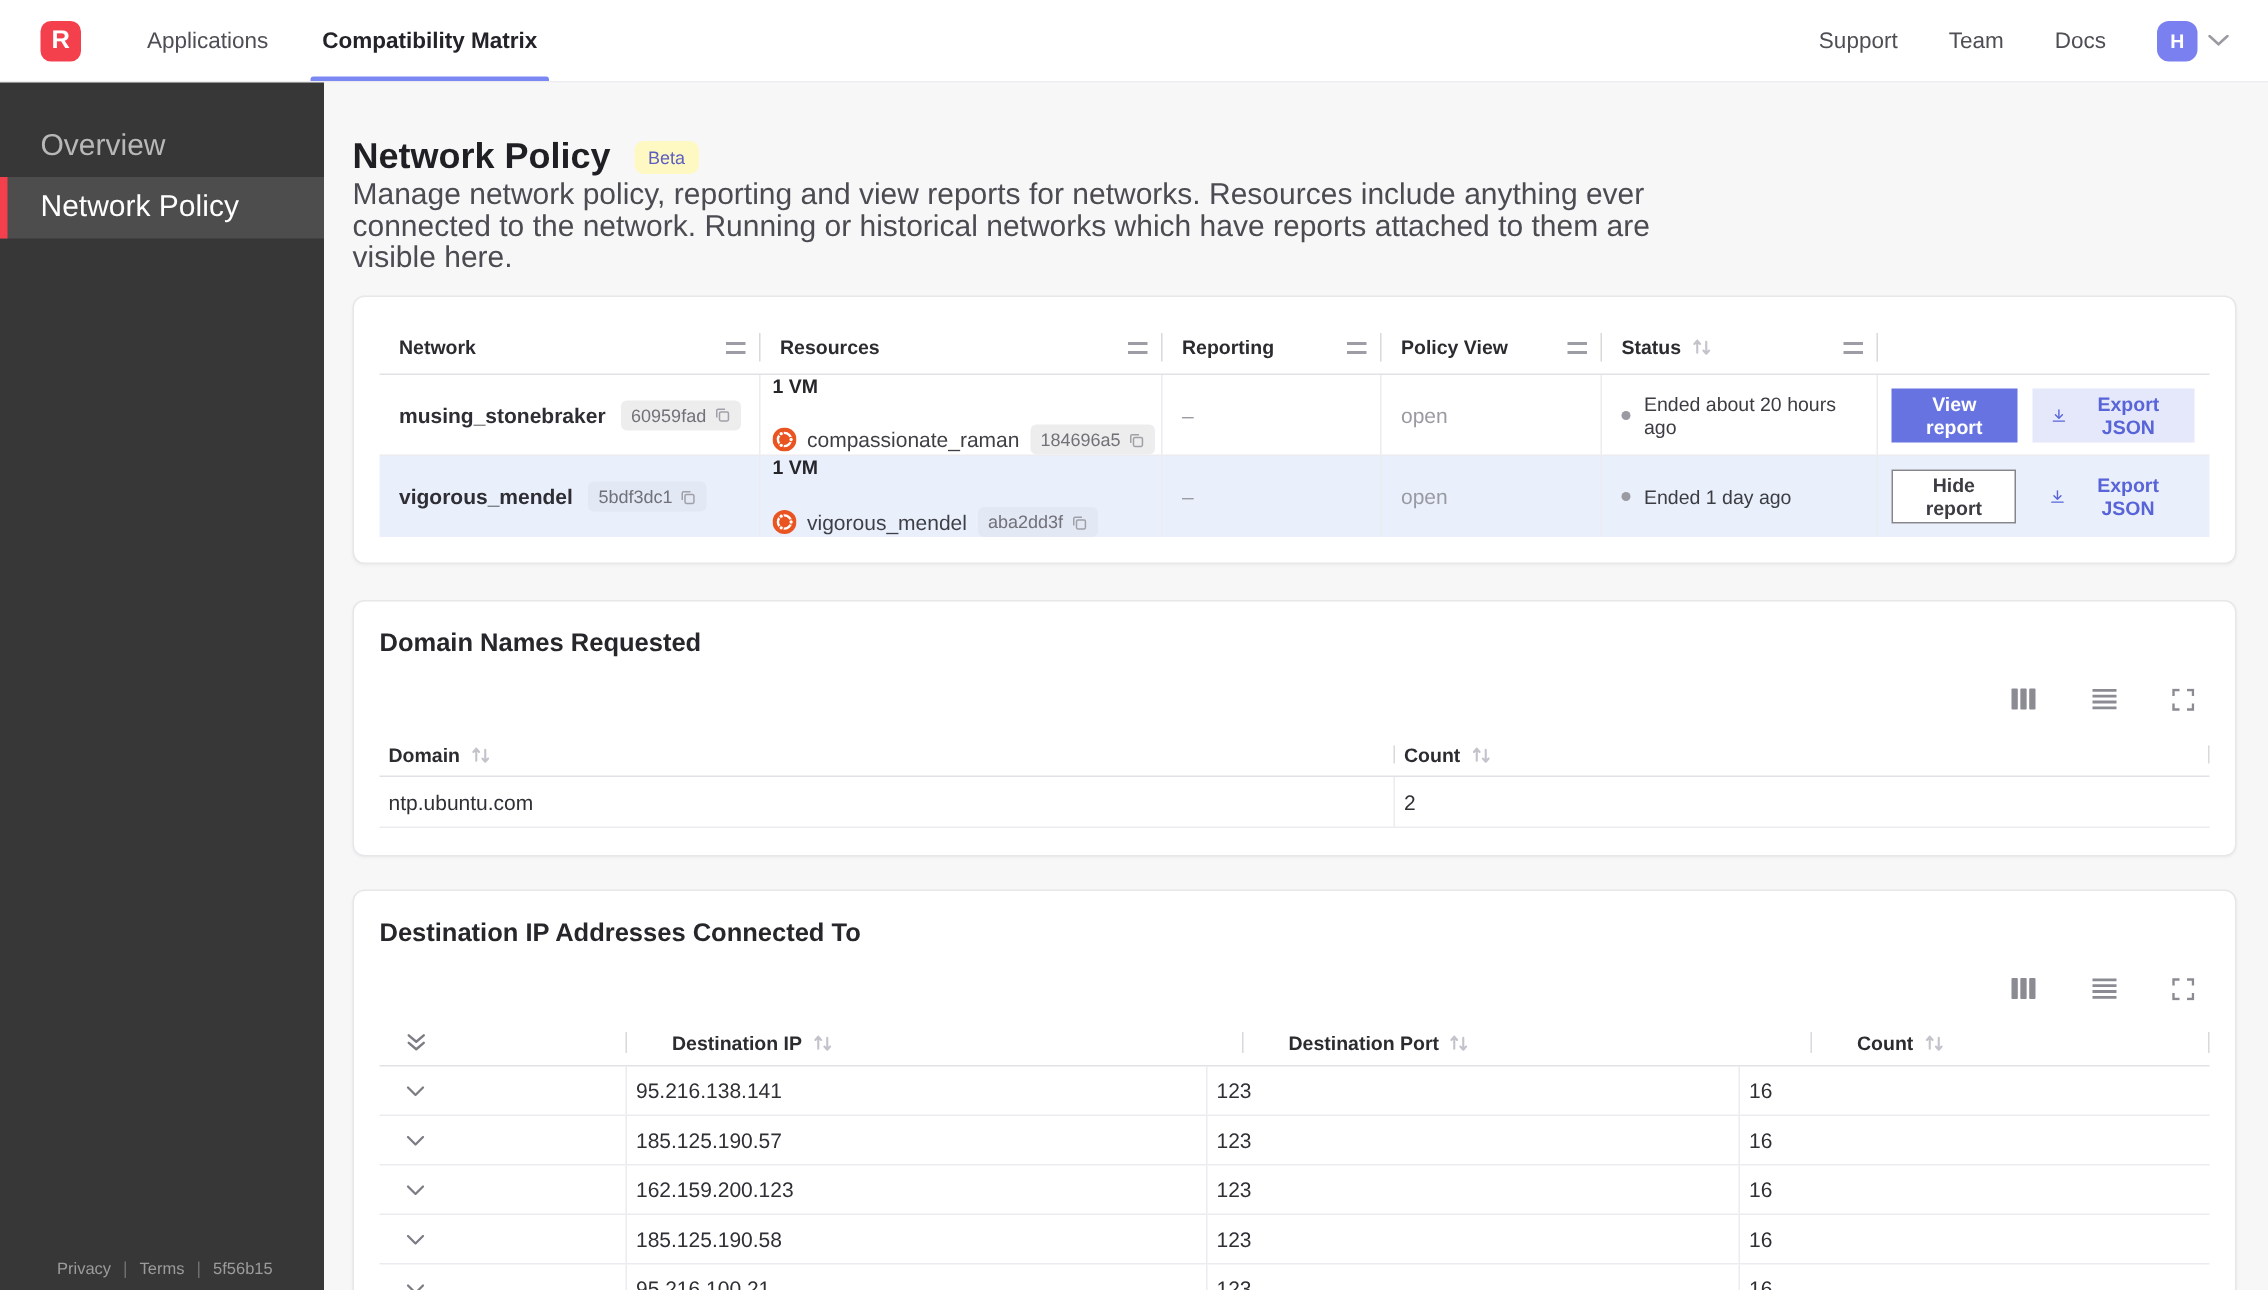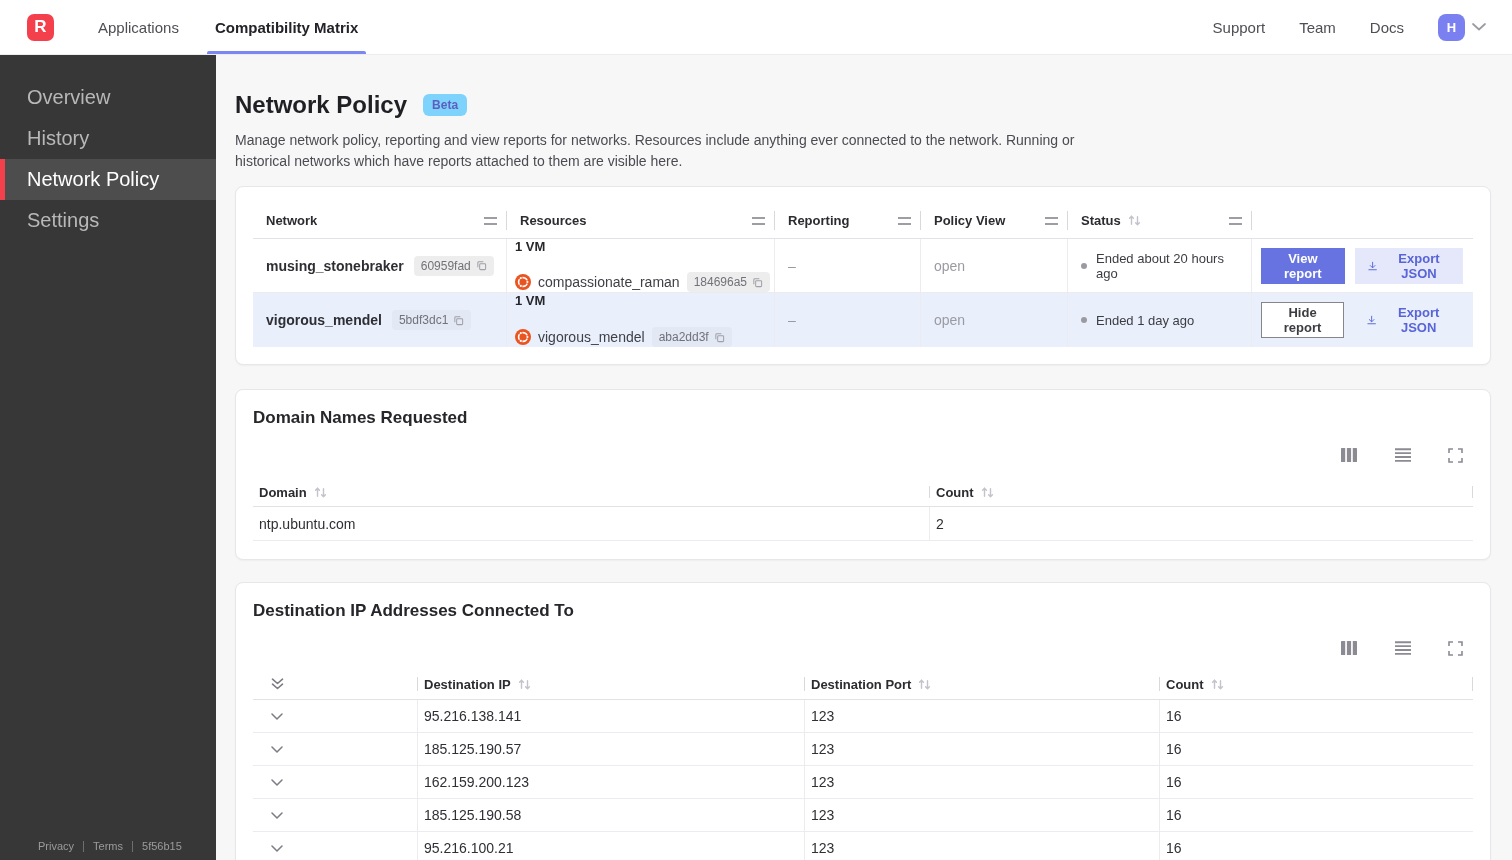--- a/index.html
+++ b/index.html
@@ -34,23 +34,23 @@
     width:5px; background:#f4404d; }
   .side-footer { position:absolute; bottom:8px; left:38px; display:flex; align-items:center;
     font-size:11px; color:#9b9b9b; }
   .side-footer .sep { width:1px; height:11px; background:#6e6e6e; margin:0 9px; }
 
   .main { flex:1; background:#f7f7f8; padding:0 21px 0 19px; overflow:hidden; }
 
   
   .page-head { margin-top:36px; display:flex; align-items:center; }
   .page-title { font-size:24px; font-weight:bold; color:#1f1f24; }
-  .beta-badge { margin-left:16px; background:#7dd3fc; color:#5d5fc0; font-size:12px;
-    font-weight:700; padding:4px 9px; border-radius:6px; }
-  .page-desc { margin-top:11px; font-size:14px; line-height:21px; color:#4b4b52; max-width:880px; }
+  .beta-badge { margin-left:16px; background:#fef9c3; color:#5d5fc0; font-size:12px;
+    font-weight:400; padding:4px 9px; border-radius:6px; }
+  .page-desc { margin-top:1px; font-size:20px; line-height:21px; color:#4b4b52; max-width:880px; }
 
   
   .card { background:#fff; border:1px solid #e7e7ea; border-radius:8px;
     box-shadow:0 1px 2px rgba(0,0,0,.04); }
   .card.networks { margin-top:14px; padding:16px 17px 17px; }
   .card.block { padding:18px 17px; }
   .card-title { font-size:17px; font-weight:bold; color:#26262b; }
   .card-tools { display:flex; justify-content:flex-end; align-items:center; gap:36px;
     margin-top:16px; height:22px; padding-right:10px; }
   .tool-btn { display:flex; align-items:center; cursor:pointer; }
@@ -101,21 +101,21 @@
   .dm-header .hcell { padding-left:6px;text-align:center; }
   .dm-row { height:34px; border-bottom:1px solid #ececf0; }
   .dm-cell { display:flex; align-items:center; padding-left:6px; font-size:14px; color:#2f2f35;
     border-right:1px solid #ececf0; }
   .dm-cell:last-child { border-right:none; }
   .dm-header .hcell:last-child::after, .edge::after { content:""; position:absolute; right:0;
     top:8px; bottom:8px; width:1px; background:#d8d8dd; }
 
   
   .dt-header, .dt-row { display:grid; grid-template-columns:165px 387px 355px 1fr; }
-  .dt-header { height:31px; margin-top:10px; border-bottom:1px solid #e2e2e6; }
+  .dt-header { height:31px; margin-top:10px; border-bottom:1px solid #e2e2e6;gap:24px; }
   .dt-header .hcell { padding-left:6px; }
   .dt-header .hcell.first { padding-left:18px; }
   .dt-row { height:33px; border-bottom:1px solid #ececf0; }
   .dt-cell { display:flex; align-items:center; padding-left:6px; font-size:14px; color:#2f2f35;
     border-right:1px solid #ececf0; }
   .dt-cell.first { padding-left:18px; border-right:1px solid #ececf0; }
   .dt-cell:last-child { border-right:none; }
   .chev-btn { display:flex; align-items:center; cursor:pointer; }
 
   .gap24 { margin-top:24px; }
@@ -140,23 +140,21 @@
           <path d="M1 1l6 5.5L13 1"></path>
         </svg>
     </span>
   </div>
 </header>
 
 <div class="shell">
 
   <aside class="sidebar">
     <div class="side-item">Overview</div>
-    <div class="side-item">History</div>
     <div class="side-item active">Network Policy</div>
-    <div class="side-item">Settings</div>
     <div class="side-footer">
       <span>Privacy</span>
       <span class="sep"></span>
       <span>Terms</span>
       <span class="sep"></span>
       <span>5f56b15</span>
     </div>
   </aside>
 
   <main class="main">

